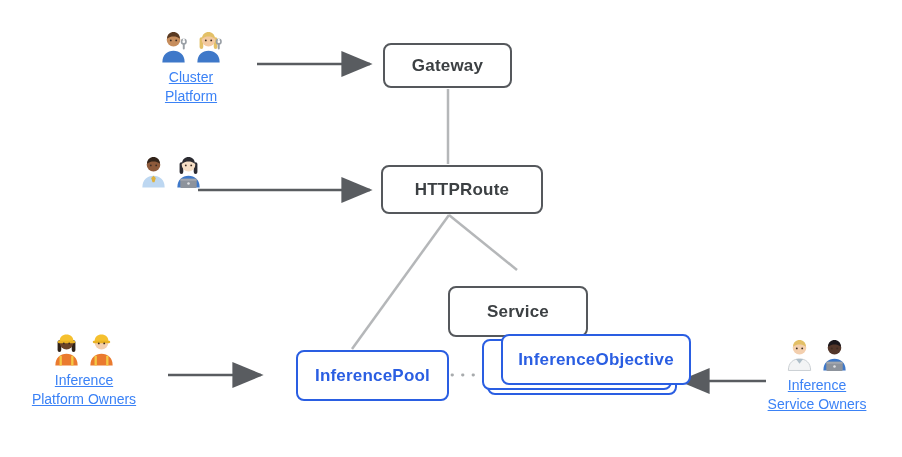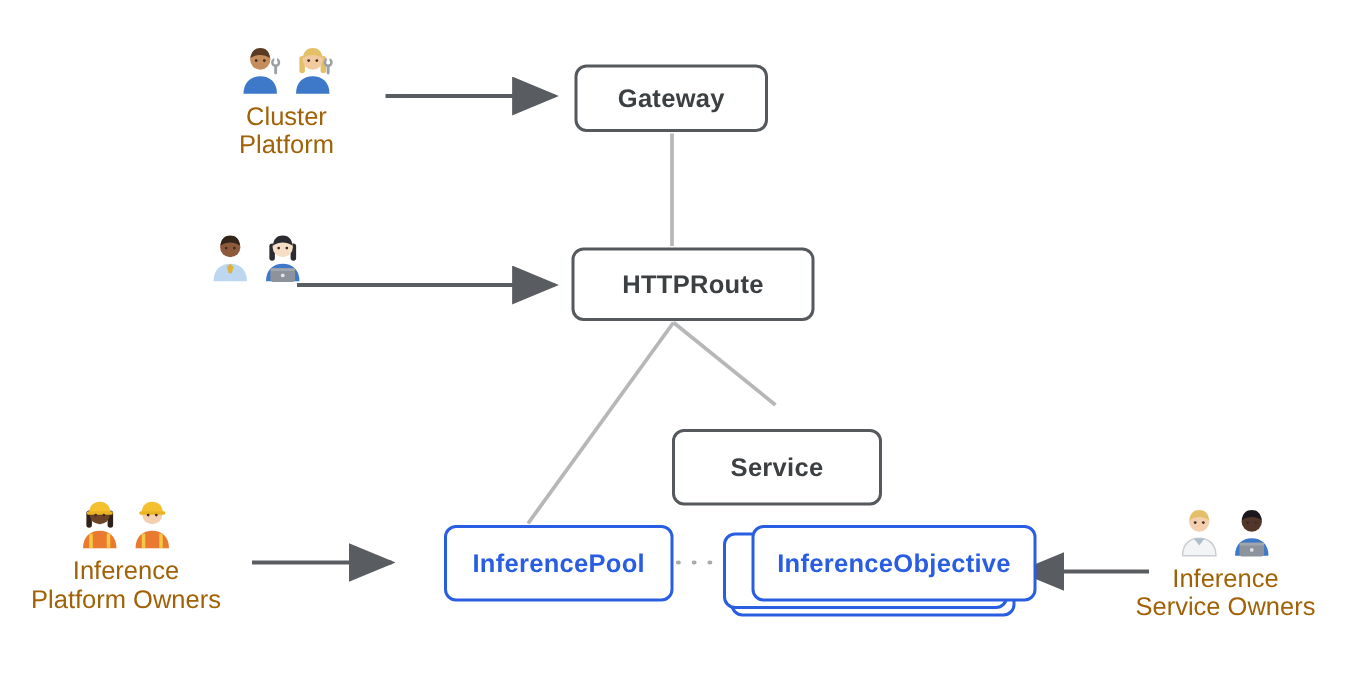--- a/index.html
+++ b/index.html
@@ -20,22 +20,22 @@
     font-weight:bold;font-size:17px;color:var(--text-gray);letter-spacing:.2px;
   }
   .node.blue{border-color:var(--accent);color:var(--accent);margin-left:24px;}
   .stack{position:absolute;}
   .stack-layer{
     position:absolute;box-sizing:border-box;background:#ffffff;
     border:2.5px solid var(--accent);border-radius:8px;
   }
   .stack .node{position:absolute;}
   .persona{
-    position:absolute;text-align:center;color:#a16207;
-    font-size:17px;line-height:19px;
+    position:absolute;text-align:center;color:#3b82f6;
+    font-size:14px;line-height:19px;text-decoration:underline;
   }
   .persona .icons{display:flex;justify-content:center;align-items:flex-end;gap:4px;margin-bottom:4px;}
   .persona .icons span{display:inline-flex;}
 </style>
 </head>
 <body>
 
 <div class="canvas" style="--accent: #2a5ee2; --border-gray: #55585c; --text-gray: #3c4043; --connector: #b5b7b9; --dotted: #a8abad; --arrowc: #595c60; background: rgb(255, 255, 255);">
 
   <svg class="connectors" width="902" height="457" viewBox="0 0 902 457">
@@ -63,21 +63,21 @@
   </div>
 
   <div class="node" style="left:448px;top:286px;width:140px;height:51px;">
     <span>Service</span>
   </div>
 
   <div class="node blue" style="left:272px;top:350px;width:153px;height:51px;">
     <span>InferencePool</span>
   </div>
 
-  <div class="stack" style="left:477px;top:350px;width:202px;height:63px;">
+  <div class="stack" style="left:477px;top:334px;width:202px;height:63px;">
     <div class="stack-layer" style="left:10px;top:10px;width:190px;height:51px;"></div>
     <div class="stack-layer" style="left:5px;top:5px;width:190px;height:51px;"></div>
     <div class="node blue" style="left:0;top:0;width:190px;height:51px;">
       <span>InferenceObjective</span>
     </div>
   </div>
 
   <div class="persona" style="left:106px;top:28px;width:170px;">
     <div class="icons">
         <span>

